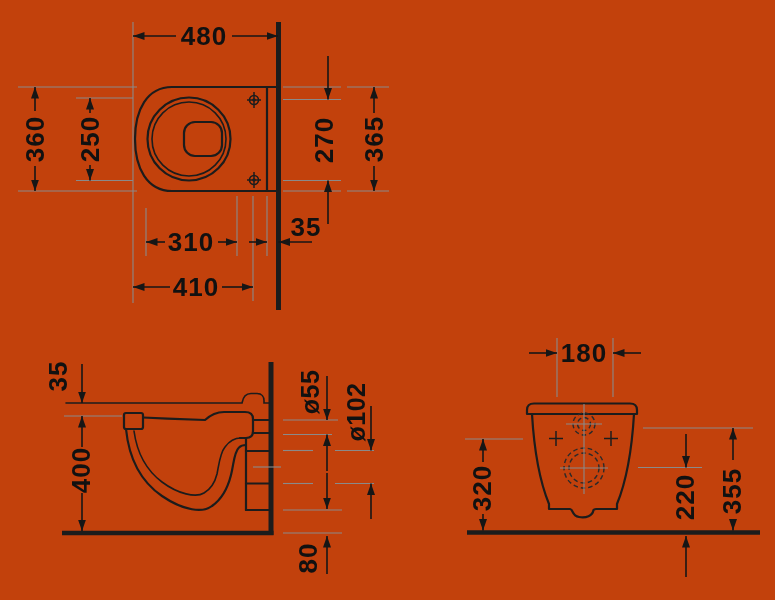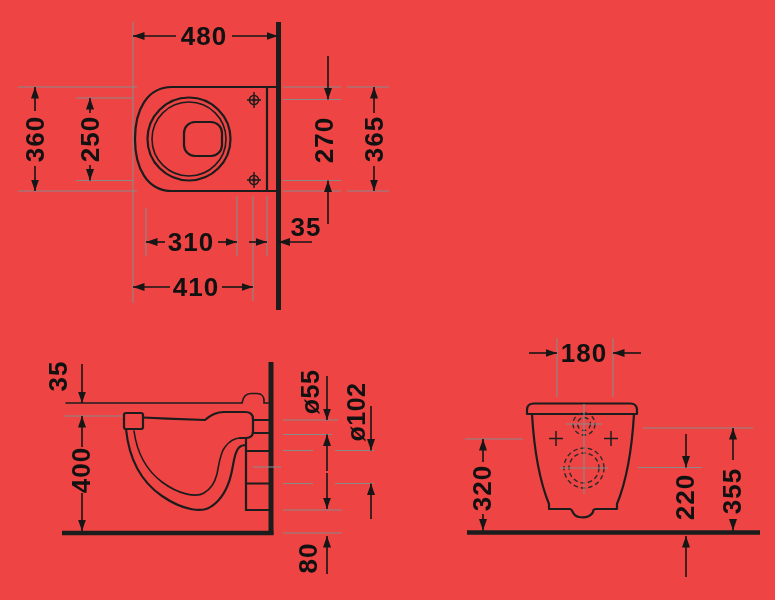--- a/index.html
+++ b/index.html
@@ -1,16 +1,16 @@
 <!DOCTYPE html>
 <html><head>
 <meta charset="utf-8">
 <style>
   html,body{margin:0;padding:0;background:#ffffff;}
-  .stage{position:relative;width:775px;height:600px;background:#ef4444;overflow:hidden;}
+  .stage{position:relative;width:775px;height:600px;background:#c2410c;overflow:hidden;}
   svg{display:block;}
   .outline{stroke:#1c1c1c;stroke-width:2.2;fill:none;stroke-linecap:round;stroke-linejoin:round;}
   .outline-thin{stroke:#1c1c1c;stroke-width:1.6;fill:none;stroke-linecap:round;}
   .heavy{stroke:#1c1c1c;stroke-width:5;fill:none;}
   .heavy-floor{stroke:#1c1c1c;stroke-width:4.5;fill:none;}
   .ref{stroke:#8a8a8a;stroke-width:1.1;fill:none;}
   .dim{stroke:#161616;stroke-width:1.6;fill:none;}
   .dash{stroke:#2a2a2a;stroke-width:1.4;fill:none;stroke-dasharray:4.5 3;}
   .cross{stroke:#1c1c1c;stroke-width:1.5;fill:none;}
   .dimtext{font-family:"Liberation Sans","DejaVu Sans",sans-serif;font-weight:bold;font-size:26px;fill:#111111;letter-spacing:1px;}

